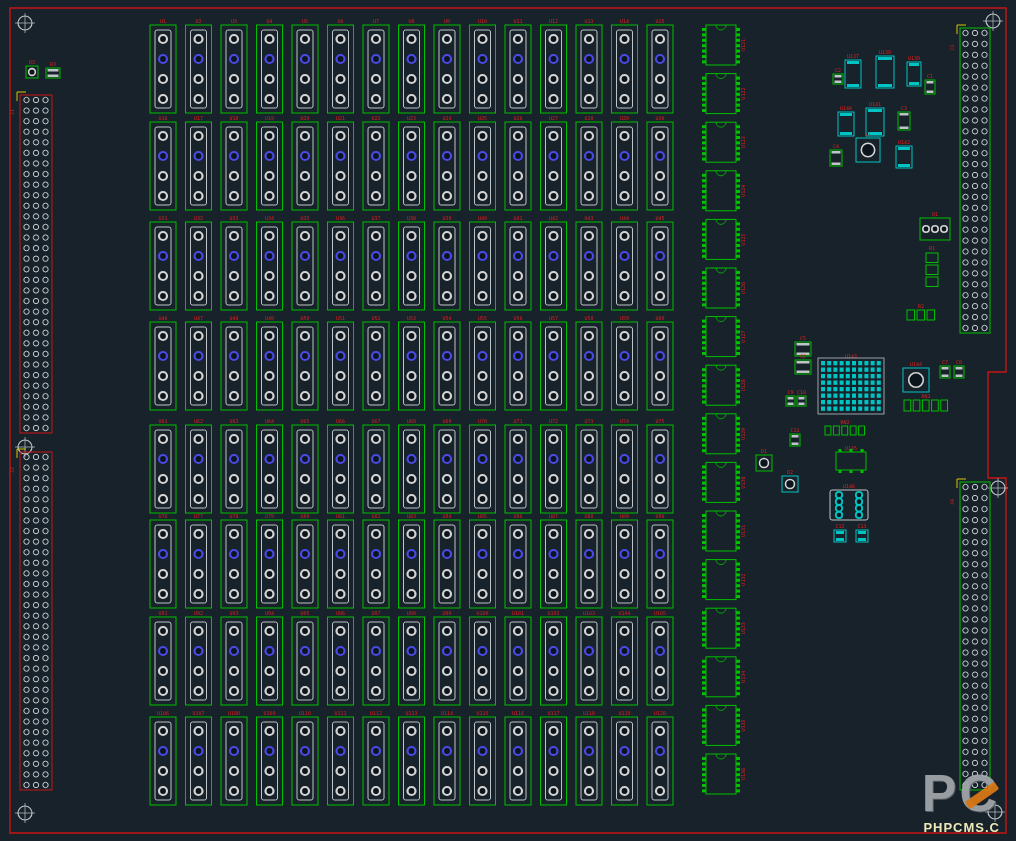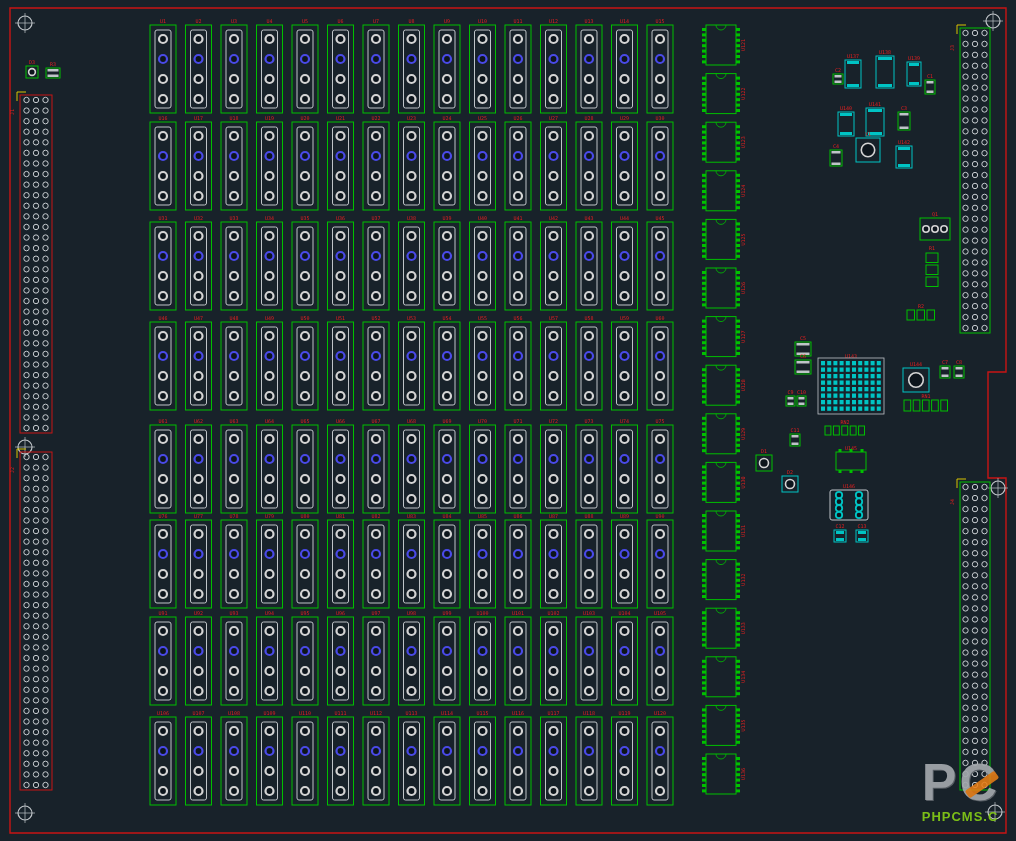--- a/index.html
+++ b/index.html
@@ -1,22 +1,22 @@
 <!DOCTYPE html>
 <html><head>
 <meta charset="utf-8">
 <style>
   html,body{margin:0;padding:0;background:#10181f;}
   .stage{position:relative;width:1016px;height:841px;overflow:hidden;font-family:"DejaVu Sans Mono",monospace;}
   .stage svg{position:absolute;left:0;top:0;}
-  .watermark{position:absolute;right:16px;bottom:17px;text-align:left;opacity:.92;z-index:5;}
+  .watermark{position:absolute;right:16px;bottom:6px;text-align:right;opacity:.92;z-index:5;}
   .wm-logo{position:relative;display:inline-block;font-family:"Liberation Sans",sans-serif;font-weight:bold;font-size:52px;line-height:1;color:#a3a8ad;letter-spacing:3px;text-shadow:1px 1px 0 #5d6putale;}
   .wm-logo{text-shadow:1px 1px 0 #5d6369;}
   .wm-slash{position:absolute;right:0px;top:24px;width:36px;height:9px;background:#e87d15;transform:rotate(-35deg);border-radius:2px;opacity:.95;}
-  .wm-caption{font-family:"Liberation Sans",sans-serif;font-weight:bold;font-size:13px;color:#84cc16;letter-spacing:1px;margin-top:1px;}
+  .wm-caption{font-family:"Liberation Sans",sans-serif;font-weight:bold;font-size:13px;color:#fef9c3;letter-spacing:1px;margin-top:1px;}
 </style>
 </head>
 <body>
 
 <div class="stage" id="stage" style="background: rgb(24, 34, 42);">
   <svg id="pcb" width="1016" height="841" viewBox="0 0 1016 841" style="background: rgb(24, 34, 42);">
       <polygon points="10,8 1006,8 1006,372 988,372 988,478 1006,478 1006,833 10,833" fill="none" stroke="#c81414" stroke-width="1.4"></polygon>
       <g>
         <circle cx="25" cy="23" r="7" fill="none" stroke="#bfc4c8" stroke-width="1.2"></circle>
         <line x1="15" y1="23" x2="35" y2="23" stroke="#bfc4c8" stroke-width="0.7"></line>

